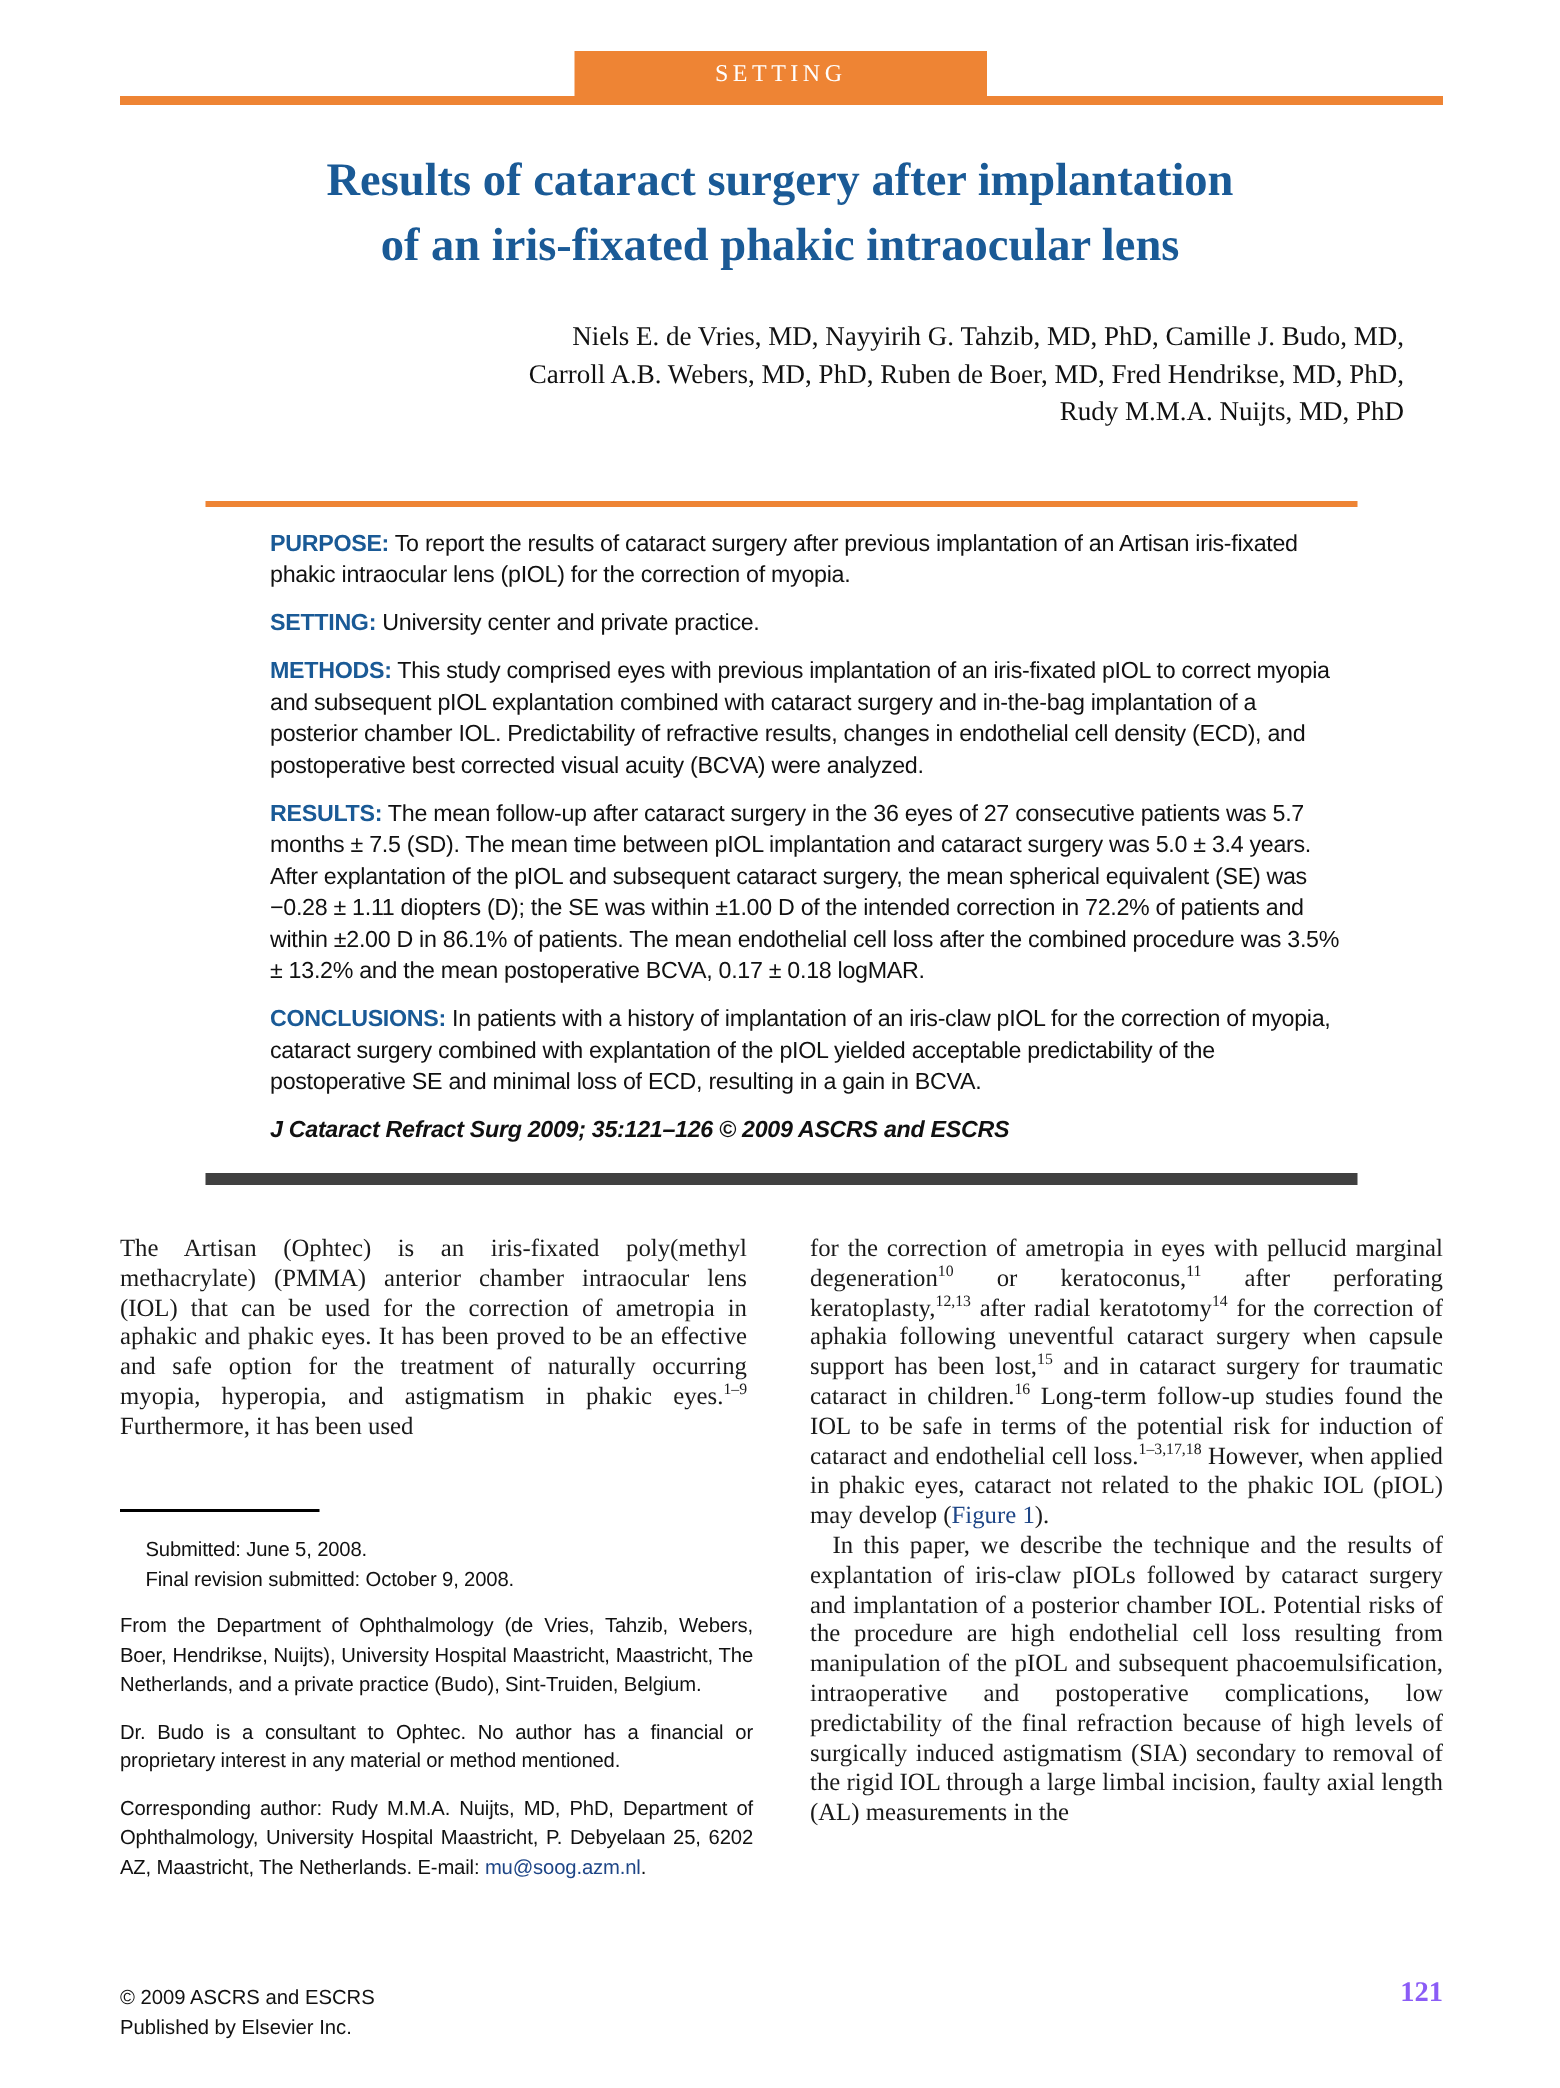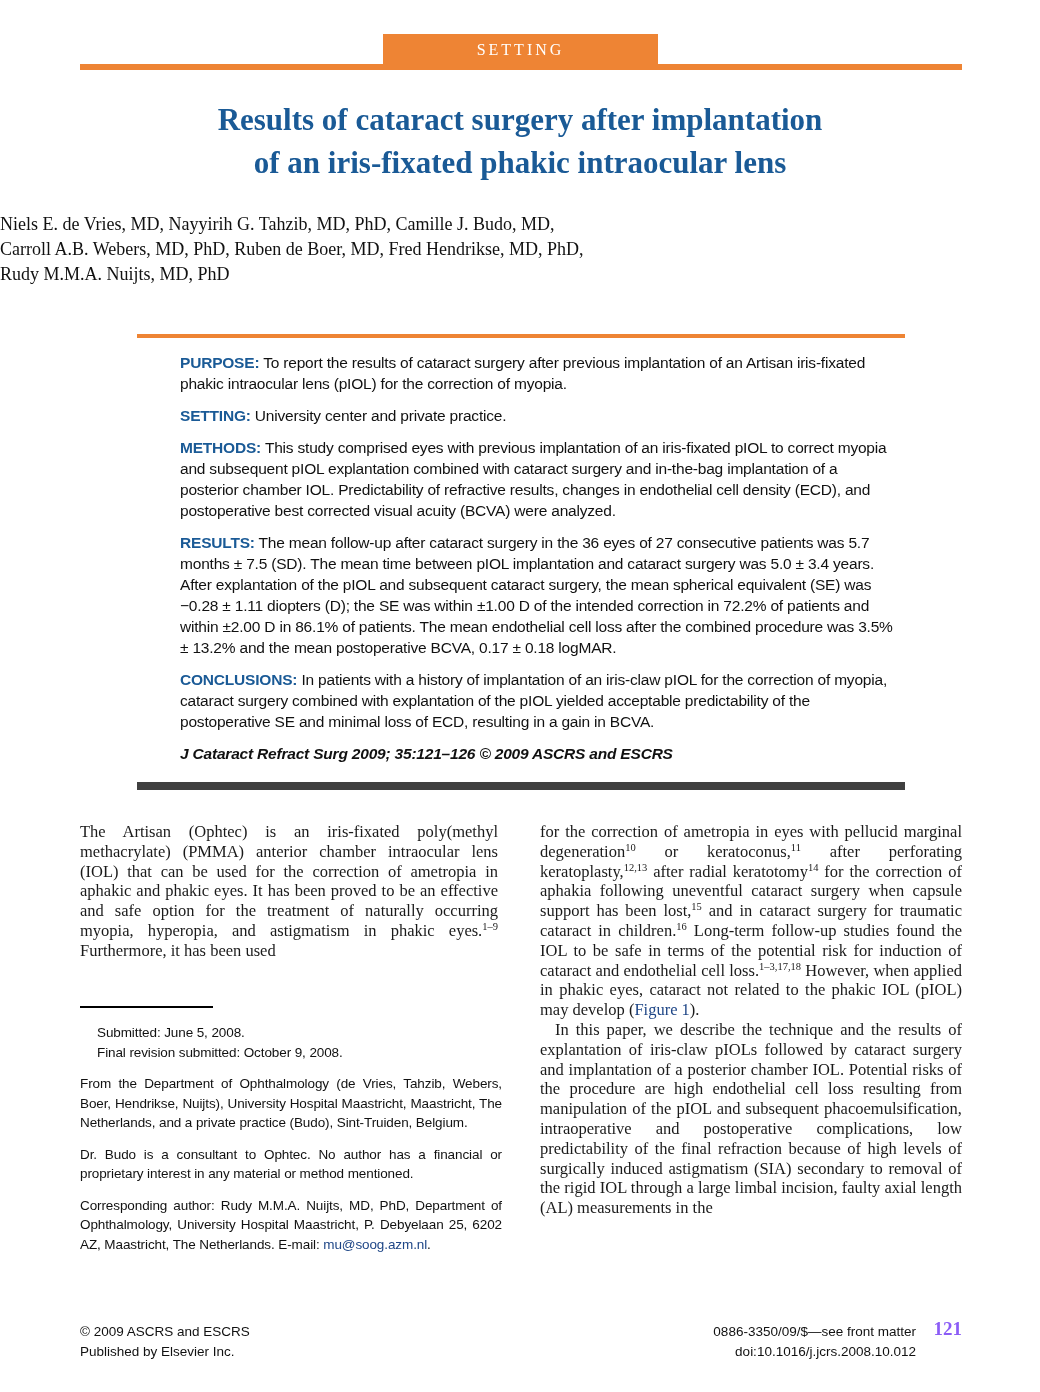--- a/index.html
+++ b/index.html
@@ -19,21 +19,21 @@
   .top-rule {
     position:absolute; left:80px; top:64px; width:882px; height:6px;
     background:#ee8434;
   }
   .page-title {
     position:absolute; left:0; top:98px; width:1040px; text-align:center;
     color:#1a5a96; font-weight:bold; font-size:31px; line-height:43px;
     font-family:"Liberation Serif", serif;
   }
   .authors {
-    position:absolute; left:0; top:212px; width:936px; text-align:left;
+    position:absolute; left:0; top:212px; width:936px; text-align:right;
     font-size:18px; line-height:25px; color:#111111;
   }
   
   .abstract {
     position:absolute; left:137px; top:334px; width:768px;
     border-top:4px solid #ee8434; border-bottom:8px solid #404040;
     padding:14px 12px 16px 43px;
     font-family:"Liberation Sans", sans-serif; font-size:15.5px;
     line-height:21px; letter-spacing:-0.2px; color:#111111;
   }
@@ -137,19 +137,15 @@
     </p>
     <p>From the Department of Ophthalmology (de Vries, Tahzib, Webers, Boer, Hendrikse, Nuijts), University Hospital Maastricht, Maastricht, The Netherlands, and a private practice (Budo), Sint-Truiden, Belgium.</p>
     <p>Dr. Budo is a consultant to Ophtec. No author has a financial or proprietary interest in any material or method mentioned.</p>
     <p><span>Corresponding author: Rudy M.M.A. Nuijts, MD, PhD, Department of Ophthalmology, University Hospital Maastricht, P. Debyelaan 25, 6202 AZ, Maastricht, The Netherlands. E-mail: </span><a class="txt-link">mu@soog.azm.nl</a><span>.</span></p>
   </div>
 
   <div class="footer-left">
     <div>© 2009 ASCRS and ESCRS</div>
     <div>Published by Elsevier Inc.</div>
   </div>
-  <div class="footer-right">
-    <div>0886-3350/09/$—see front matter</div>
-    <div>doi:10.1016/j.jcrs.2008.10.012</div>
-  </div>
   <div class="page-number">121</div>
 
 </div>
 
 </body></html>

